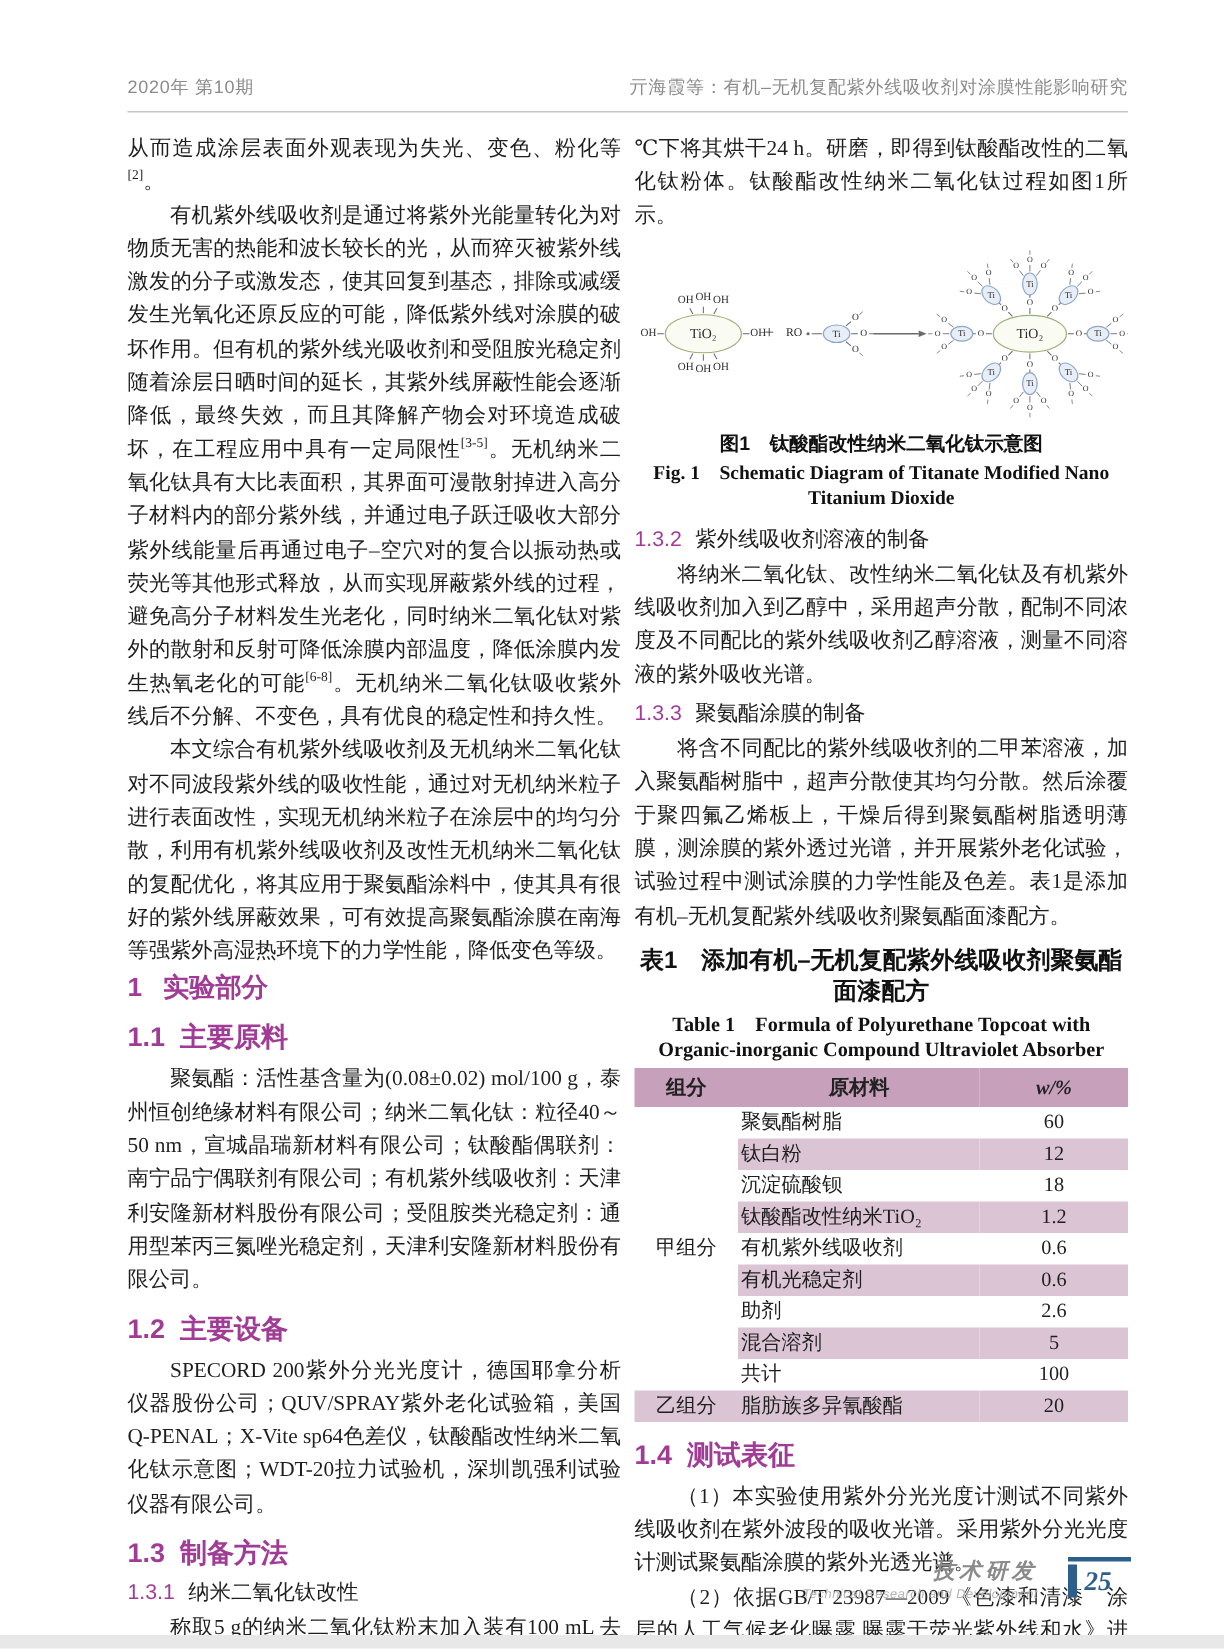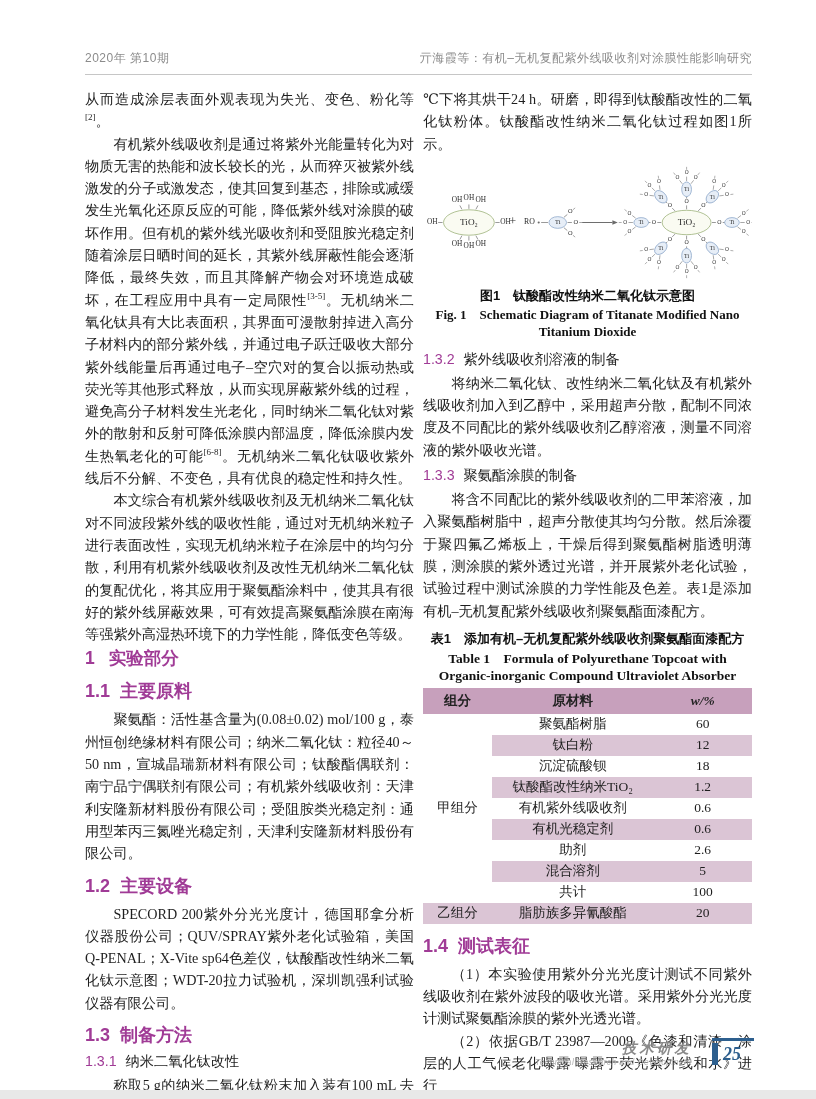--- a/index.html
+++ b/index.html
@@ -27,29 +27,29 @@
   .h3 .num{color:var(--accent);font-family:"Liberation Sans","DejaVu Sans",sans-serif;margin-right:9px;}
   :root{--accent:#A03B96;--navy:#2D5F8E;--thead:#C7A0BC;--trow:#DBC5D5;}
   
   .fig{margin:6px 0 2px;text-align:center;}
   .fig svg{display:block;margin:0 auto;}
   .figcap-cn{margin:3px 0 0;text-align:center;font-family:"Liberation Sans","DejaVu Sans",sans-serif;
              font-weight:bold;font-size:13px;color:#111;}
   .figcap-en{margin:1px 0 0;text-align:center;font-weight:bold;font-size:13px;color:#111;line-height:17px;}
   
   .tbl-title-cn{margin:8px 0 0;text-align:center;font-family:"Liberation Sans","DejaVu Sans",sans-serif;
-                font-weight:bold;font-size:13px;color:#111;}
+                font-weight:bold;font-size:16px;color:#111;}
   .tbl-title-en{margin:2px 0 1px;text-align:center;font-weight:bold;font-size:13.5px;color:#111;line-height:17px;}
   table.formula{width:100%;border-collapse:separate;border-spacing:0;font-size:13.5px;margin:4px 0 10px;}
   table.formula th{background:var(--thead);font-family:"Liberation Sans","DejaVu Sans",sans-serif;
                    font-weight:bold;color:#222;padding:4px 2px;}
   table.formula th.w-col{font-style:italic;font-family:"Liberation Serif","DejaVu Serif",serif;}
   table.formula td{padding:2.5px 2px;line-height:16px;color:#1e1e1e;}
   td.c-group{text-align:center;width:21%;}
-  td.c-mat{text-align:center;width:49%;padding-left:20px;}
+  td.c-mat{text-align:left;width:49%;padding-left:20px;}
   td.c-w{text-align:center;width:30%;}
   tr.shade td.c-mat, tr.shade td.c-w, td.c-group.shade{background:var(--trow);}
   
   .footer{position:absolute;right:62px;bottom:22px;display:flex;align-items:flex-start;}
   .f-text{text-align:right;margin-right:20px;padding-top:3px;font-style:italic;}
   .f-cn{font-family:"Liberation Sans","DejaVu Sans",sans-serif;font-weight:bold;font-size:14.5px;
         color:#8a8a8a;letter-spacing:3px;line-height:15px;}
   .f-en{font-family:"Liberation Sans","DejaVu Sans",sans-serif;font-size:8.5px;color:#b3b3b3;
         letter-spacing:.4px;line-height:12px;}
   .f-page{border-top:3px solid var(--navy);padding-top:2px;display:flex;align-items:stretch;min-width:42px;}

